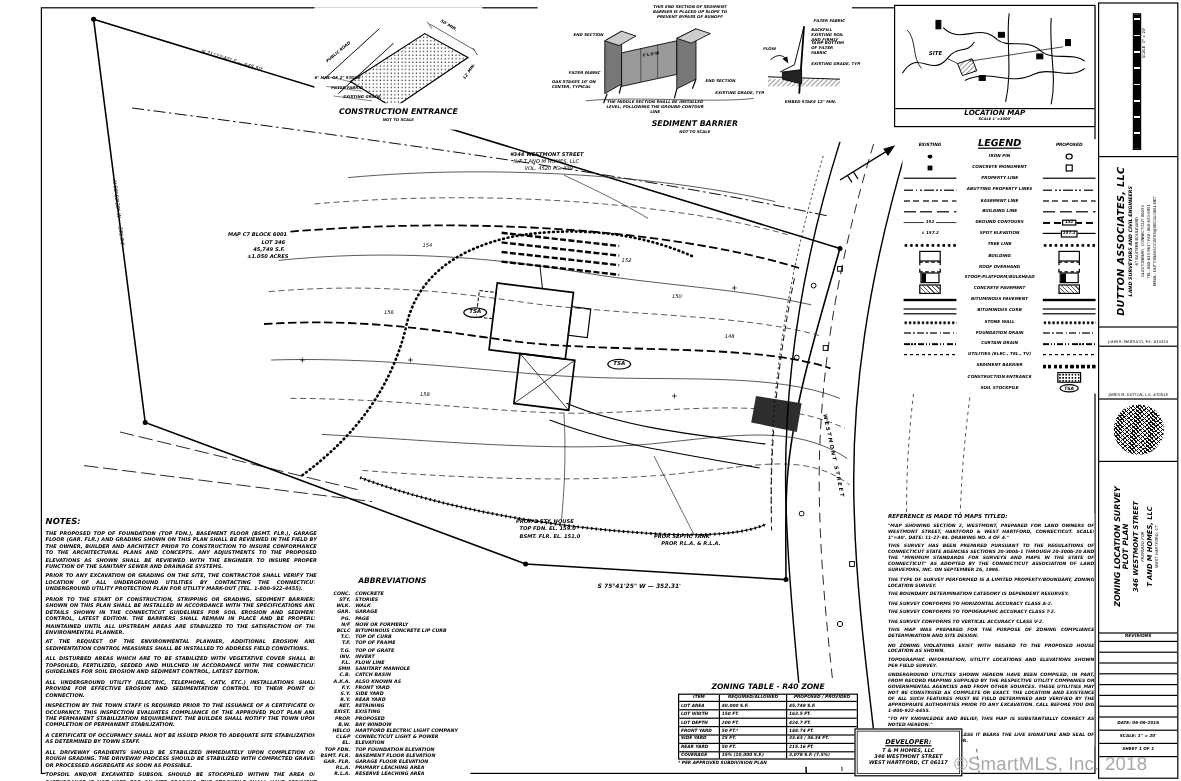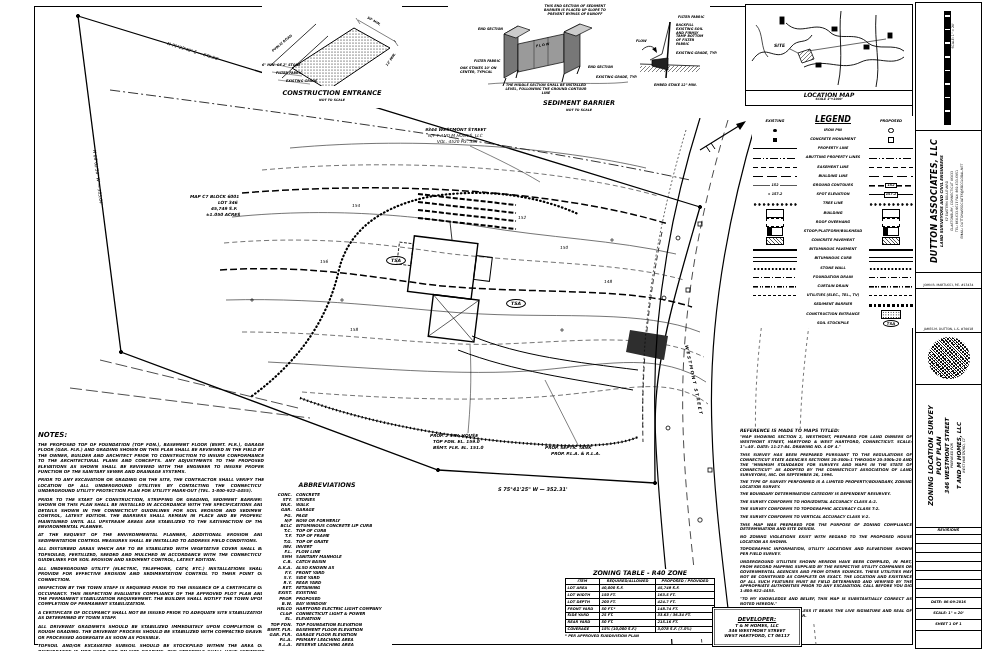--- a/index.html
+++ b/index.html
@@ -881,13 +881,14 @@
     </section>
     <section style="height:50px;border-bottom:none;">
       <div class="meta-row">DATE: 06-09-2016</div>
       <div class="meta-row">SCALE: 1" = 20'</div>
       <div class="meta-row">SHEET 1 OF 1</div>
       <div class="dwg">A-16-069-P</div>
       <div class="filetxt">FILE NO. 16-069</div>
     </section>
   </div>
 
+  <div class="wm">©SmartMLS, Inc. 2018</div>
 </div>
 
 </body></html>

